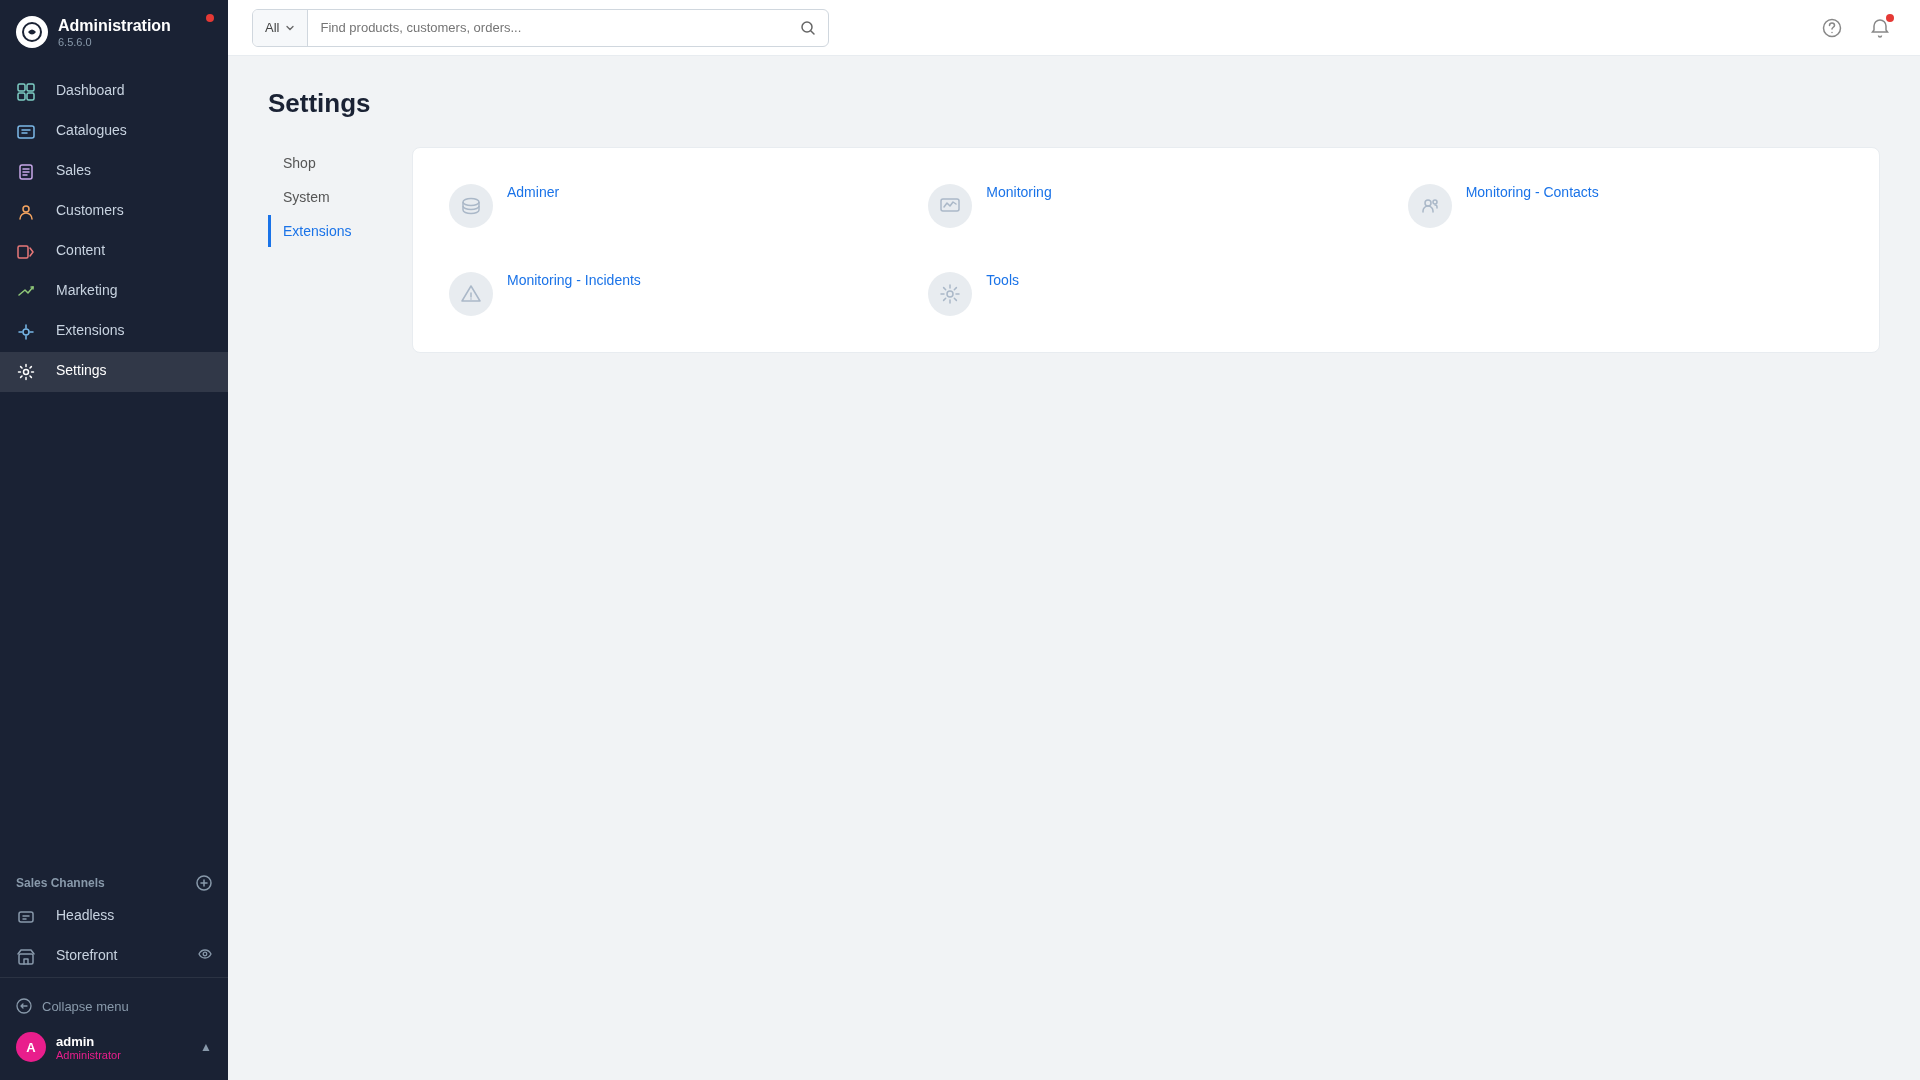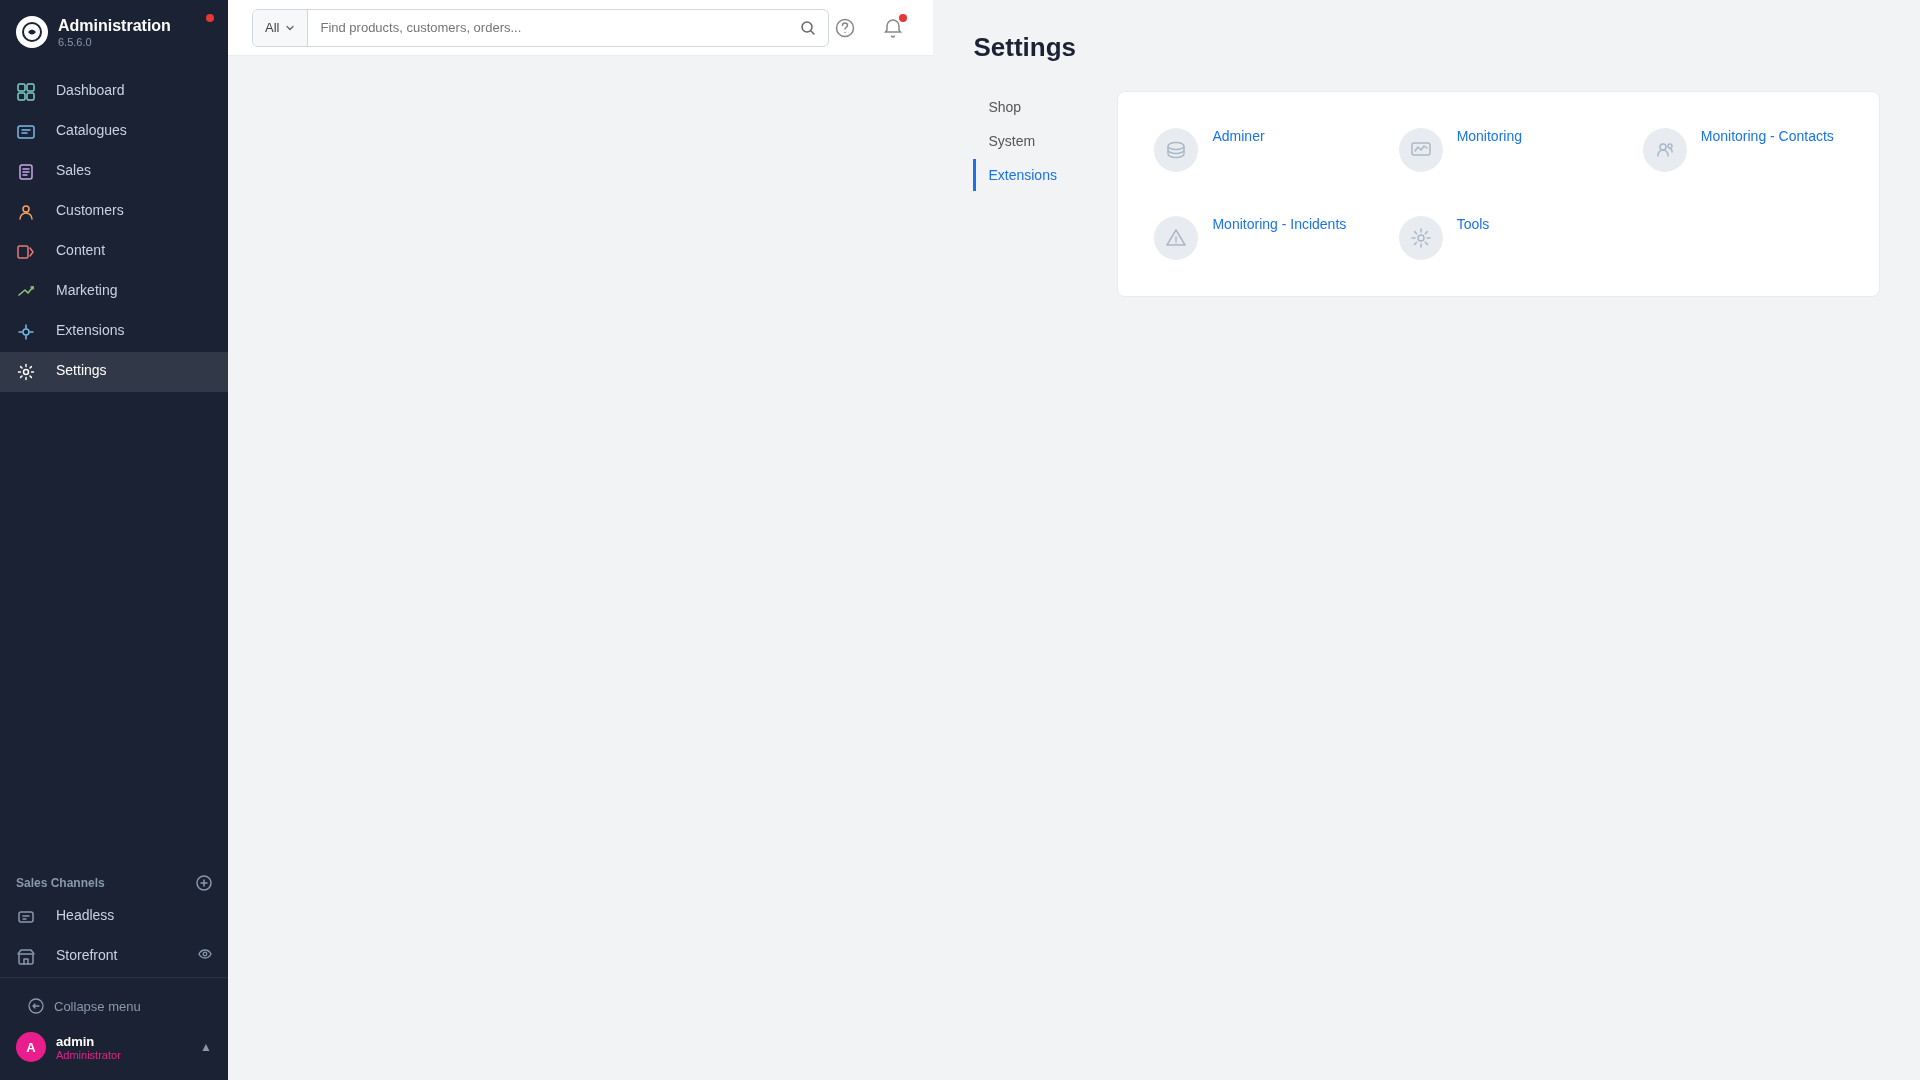--- a/index.html
+++ b/index.html
@@ -51,38 +51,38 @@
       padding: 12px 16px 6px; color: #8899aa; font-size: 12px; font-weight: 600;
     }
     .sales-channels-header .plus-icon { cursor: pointer; color: #8899aa; }
 
     .sidebar-footer {
       padding: 12px 0 8px;
       border-top: 1px solid rgba(255,255,255,0.08);
     }
     .collapse-menu {
       display: flex; align-items: center; gap: 10px;
-      padding: 8px 28px; color: #8899aa; font-size: 13px; cursor: pointer;
+      padding: 8px 16px; color: #8899aa; font-size: 13px; cursor: pointer;
     }
     .user-section {
       display: flex; align-items: center; justify-content: space-between;
       padding: 10px 16px; cursor: pointer;
     }
     .user-info { display: flex; align-items: center; gap: 10px; }
     .avatar {
       width: 30px; height: 30px; border-radius: 50%; background: #e91e8c;
       display: flex; align-items: center; justify-content: center;
       font-size: 13px; font-weight: 600; color: #fff;
     }
     .user-name { font-size: 13px; font-weight: 600; color: #fff; }
     .user-role { font-size: 11px; color: #e91e8c; }
     .chevron-icon { color: #8899aa; font-size: 12px; }
 
     
-    .main { flex: 1; display: flex; flex-direction: row; overflow: hidden; }
+    .main { flex: 1; display: flex; flex-direction: column; overflow: hidden; }
 
     
     .topbar {
       background: #fff; border-bottom: 1px solid #e8ecf0;
       display: flex; align-items: center; justify-content: space-between;
       padding: 8px 24px; height: 56px;
     }
     .search-bar {
       display: flex; align-items: center; gap: 0;
       border: 1px solid #d0d7de; border-radius: 6px; overflow: hidden;

